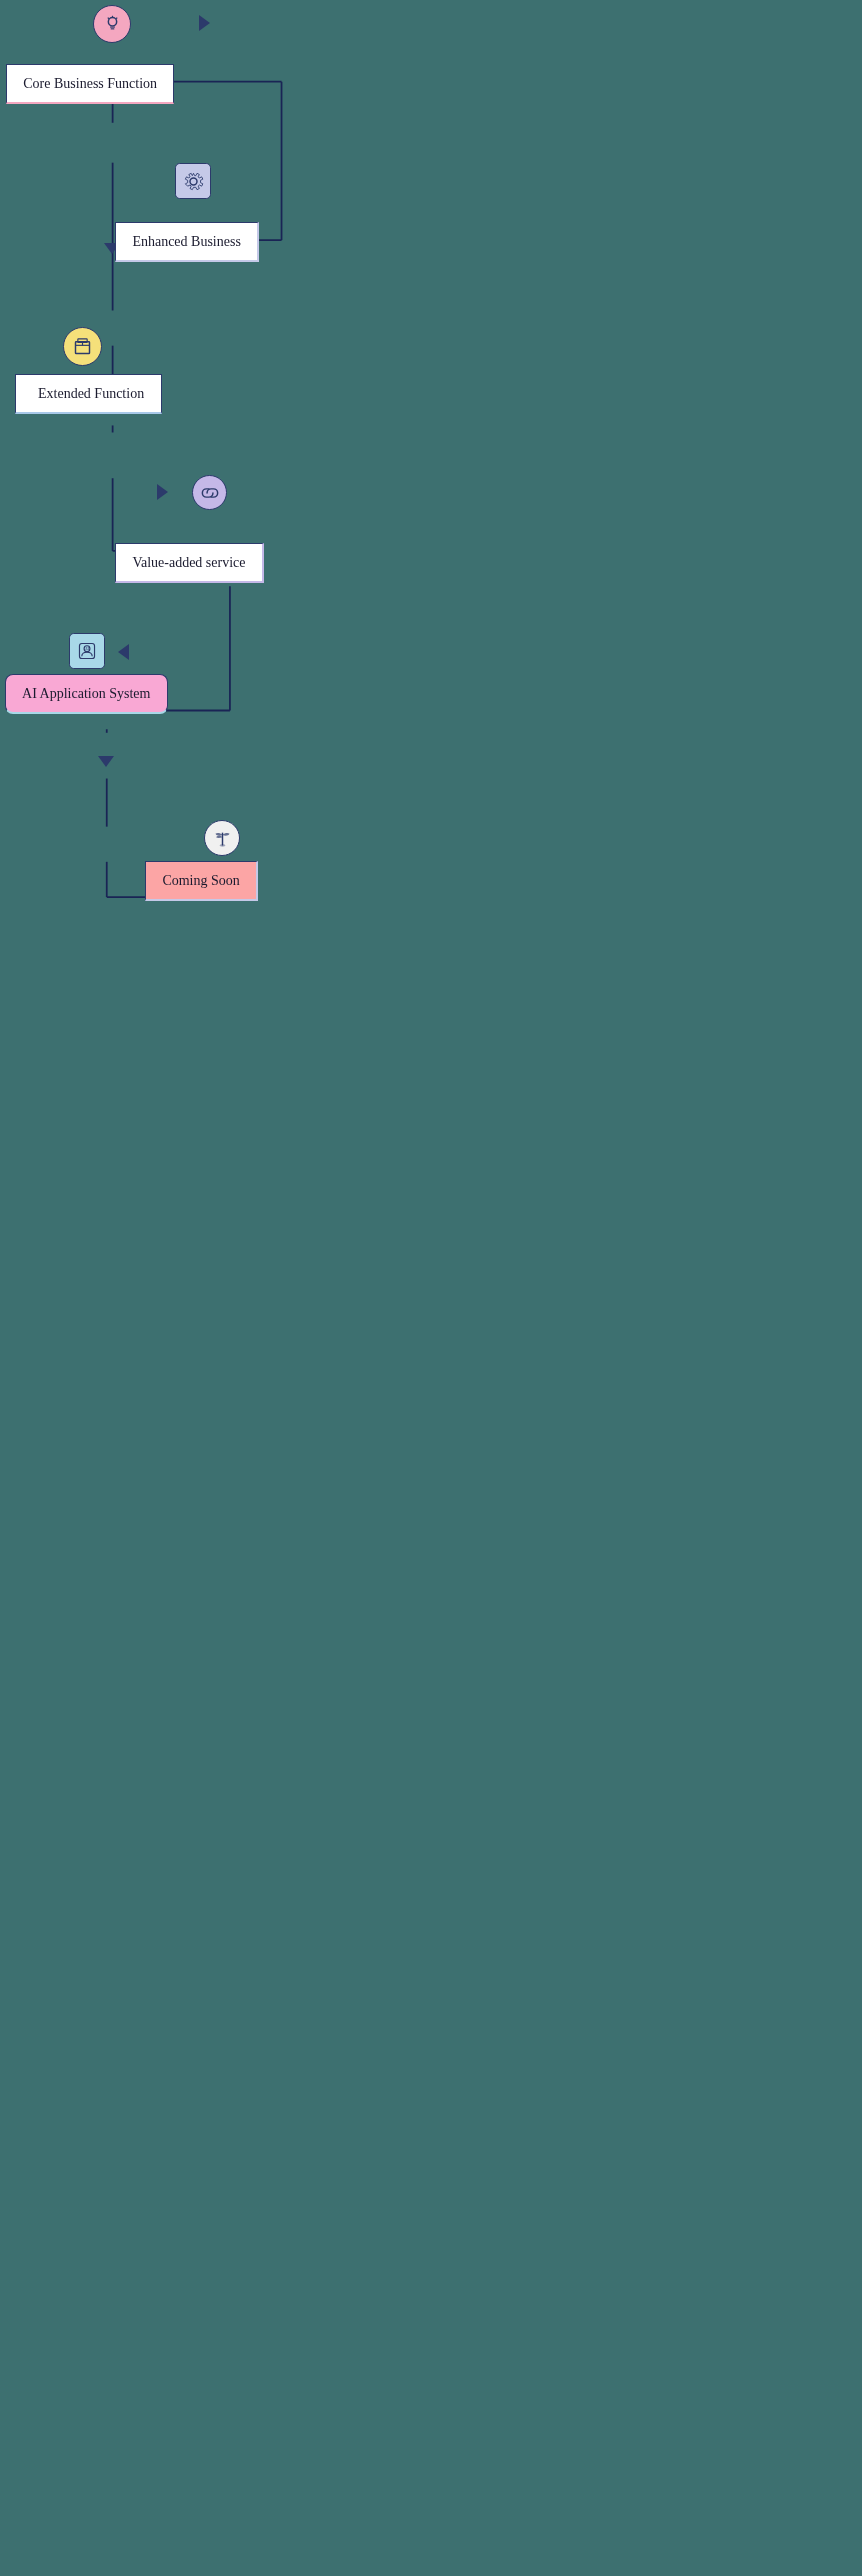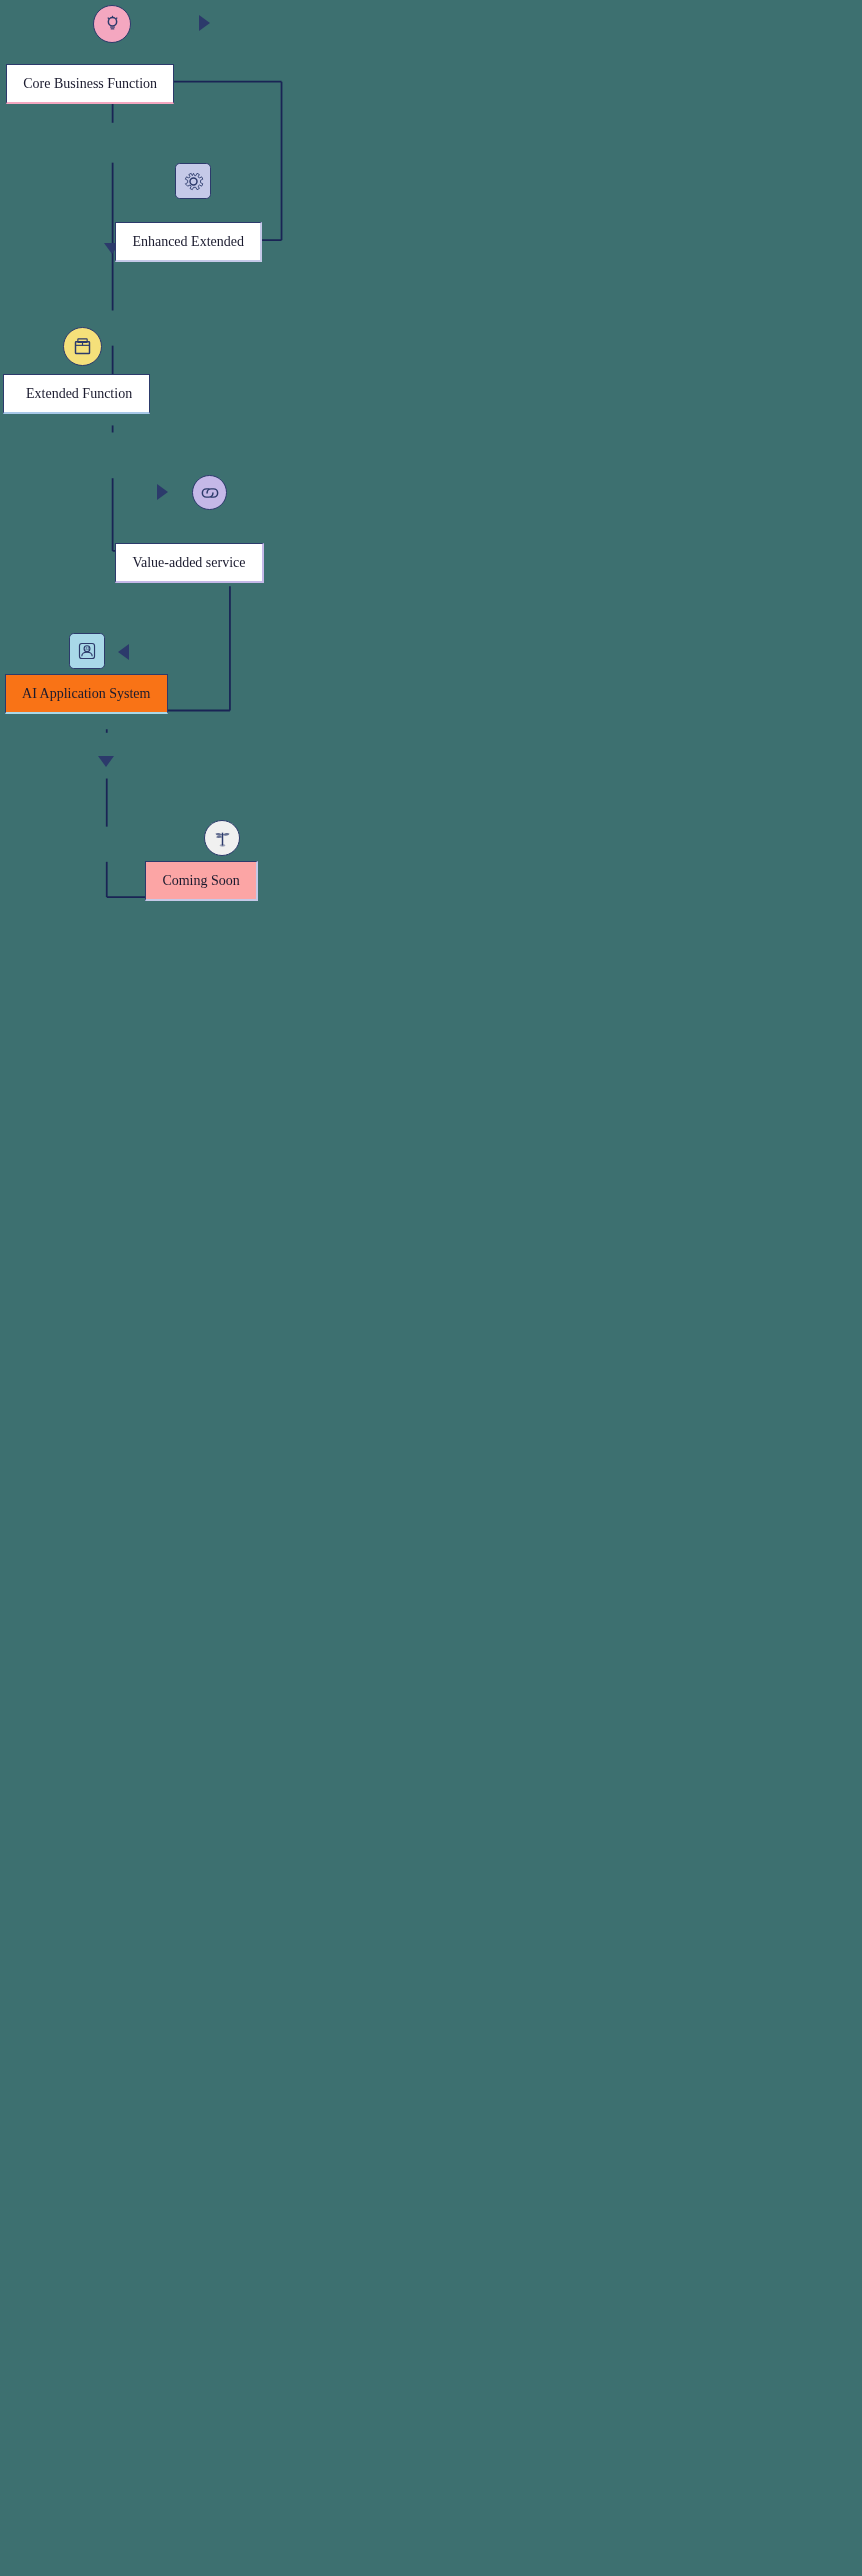--- a/index.html
+++ b/index.html
@@ -112,40 +112,41 @@
     .box-enhanced {
       top: 222px;
       left: 115px;
       background: white;
       border-right: 2.3px solid #c5c9e8;
       border-bottom: 2.3px solid #c5c9e8;
     }
 
     .box-extended {
       top: 374px;
-      left: 3px;
+      left: 15px;
       background: white;
       border-bottom: 2.3px solid #a8c8e8;
       padding-left: 22px;
     }
 
     .box-value {
       top: 515px;
       left: 115px;
       background: white;
       border-right: 2.3px solid #c5b8e8;
       border-bottom: 2.3px solid #c5b8e8;
       margin-top: 28px;
     }
 
     .box-ai {
       top: 674px;
       left: 4.7px;
-      background: #f97316;
+      background: #f9a8d4;
       border-bottom: 2.3px solid #a8d8e8;
+      border-radius: 8px;
     }
 
     .box-coming {
       top: 861px;
       left: 145px;
       background: #fca5a5;
       border: 1.2px solid #2c3a6b;
       border-right: 2.3px solid #c5c9e8;
       border-bottom: 2.3px solid #c5c9e8;
     }
@@ -239,21 +240,21 @@
   <div class="arrow arrow-down" style="position:absolute; top:243px; left:104px;"></div>
 
   <div class="icon-circle icon-gear">
     <svg width="21" height="21" viewBox="0 0 36 36" fill="none">
       <circle cx="18" cy="18" r="6" stroke="#2c3a6b" stroke-width="2.5" fill="none"></circle>
       <path d="M18 4 L20 8 L22 8 L24 4 L28 6 L26 10 L28 12 L32 10 L34 14 L30 16 L30 20 L34 22 L32 26 L28 24 L26 26 L28 30 L24 32 L22 28 L18 28 L16 32 L12 30 L14 26 L12 24 L8 26 L4 22 L8 20 L8 16 L4 14 L6 10 L10 12 L12 10 L10 6 L14 4 L16 8 Z" stroke="#2c3a6b" stroke-width="1.5" fill="none"></path>
     </svg>
   </div>
 
   <div class="func-box box-enhanced">
-    <span>Enhanced Extended</span>
+    <span>Enhanced Business</span>
   </div>
 
   <div class="icon-circle icon-box">
     <svg width="21" height="21" viewBox="0 0 36 36" fill="none">
       <rect x="6" y="10" width="24" height="20" rx="1" stroke="#2c3a6b" stroke-width="2.5" fill="none"></rect>
       <line x1="6" y1="16" x2="30" y2="16" stroke="#2c3a6b" stroke-width="2"></line>
       <line x1="18" y1="10" x2="18" y2="16" stroke="#2c3a6b" stroke-width="2"></line>
       <rect x="10" y="5" width="16" height="6" rx="1" stroke="#2c3a6b" stroke-width="2" fill="none"></rect>
     </svg>
   </div>

